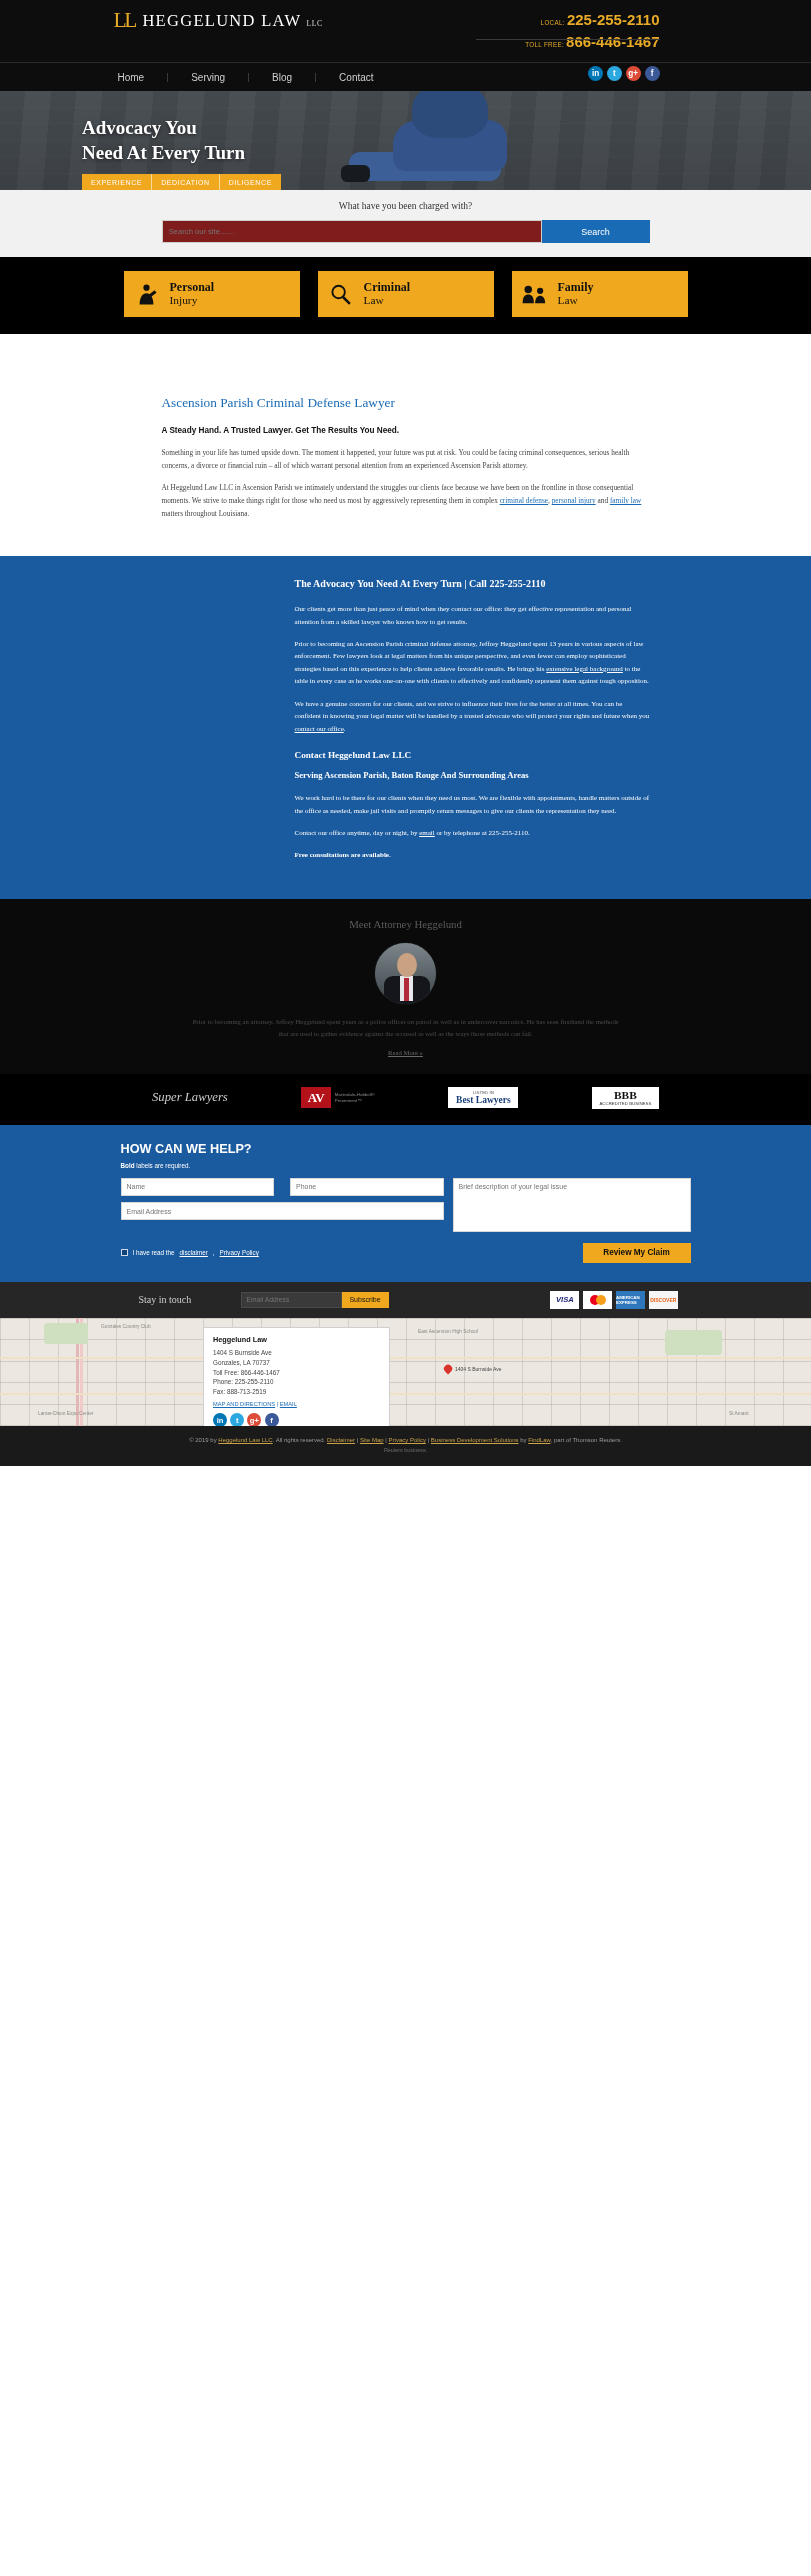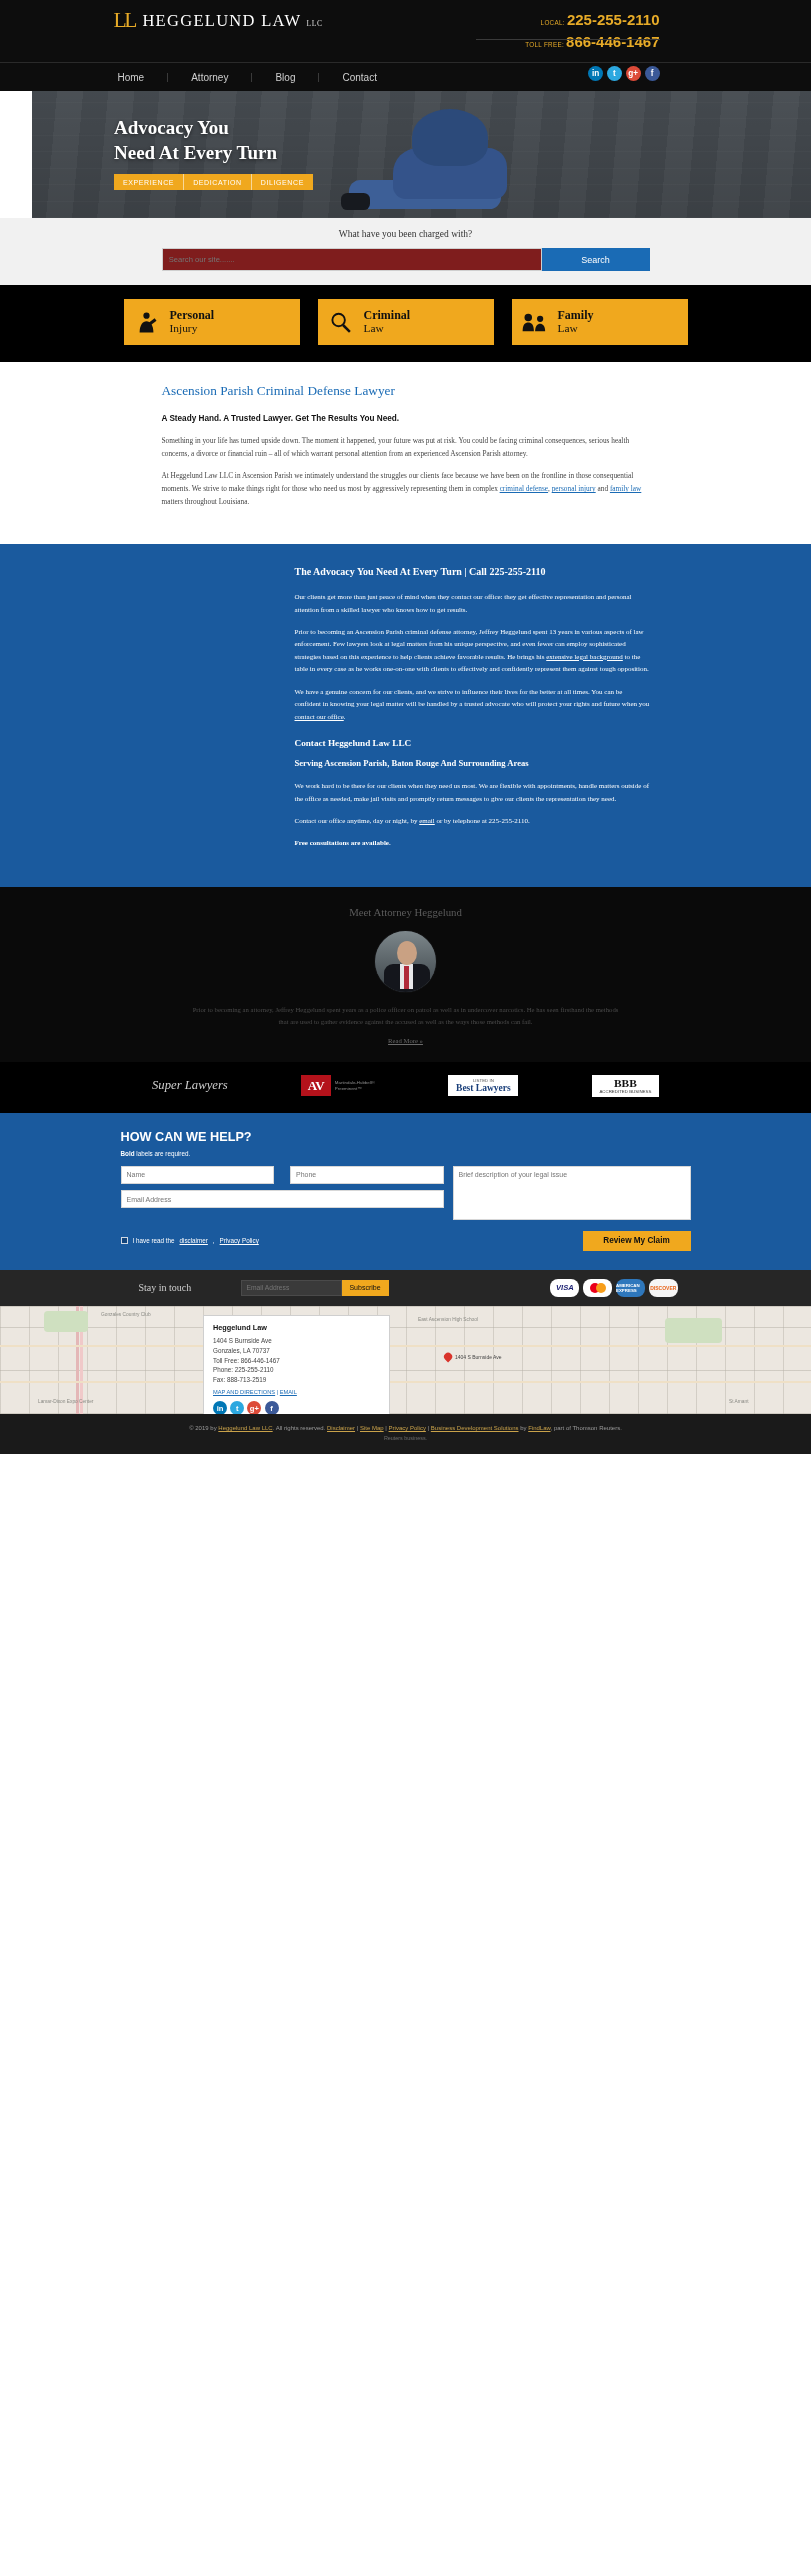--- a/index.html
+++ b/index.html
@@ -53,23 +53,22 @@
     font-family: "Liberation Sans", sans-serif; font-size: 8.2px; font-weight: bold;
     display: flex; align-items: center; justify-content: center;
   }
   .soc.li { background: #0077b5; text-align: right; }
   .soc.tw { background: #2ca8e0; }
   .soc.gp { background: #dd4b39; }
   .soc.fb { background: #3b5998; }
 
   
   .hero {
-    height: 127px; position: relative; overflow: hidden;
+    height: 99px; position: relative; overflow: hidden;
     background: linear-gradient(90deg, #3c4249 0%, #555a5e 40%, #6d726f 70%, #4a4f52 100%);
-    margin-left: 32px;
   }
   .hero-photo {
     position:absolute; inset:0;
     background:
       linear-gradient(180deg, rgba(0,0,0,.25), rgba(0,0,0,.35)),
       repeating-linear-gradient(95deg, #5a6168 0 25px, #646b72 25px 51px),
       #596066;
   }
   .hero-wallLines { position:absolute; inset:0; opacity:.35;
     background: repeating-linear-gradient(0deg, rgba(255,255,255,.06) 0 0.6px, transparent 0.6px 16.5px); }
@@ -126,21 +125,21 @@
     width: 176px; height: 46px; background: #f0a81e; display: flex; align-items: center;
     padding-left: 9px; gap: 9px;
   }
   .tile .ic { width: 28px; height: 28px; display:flex; align-items:center; justify-content:center; }
   .tile .txt {
     font-family: "Liberation Serif", serif; color: #111; font-size: 12px; line-height: 1.15; font-weight: bold;
   }
   .tile .txt .sub { font-weight: normal; font-size: 11.4px; }
 
   
-  .intro { padding: 21.5px 0 25px; }
+  .intro { padding: 21.5px 0 25px; margin-top: 40px; }
   .intro-inner { width: 488px; margin: 0 auto; }
   .intro h2 {
     color: #1a6bb5; font-size: 13.3px; font-weight: normal; margin-bottom: 15px;
     font-family: "Liberation Serif", serif;
   }
   .intro h3 { font-size: 8.2px; color: #111; margin-bottom: 11.4px; font-family: "Liberation Sans", sans-serif; }
   .intro p { font-size: 7.3px; line-height: 1.75; color: #444; margin-bottom: 10px; font-family: "Liberation Serif", serif; }
   .intro a { color: #1a6bb5; }
 
   
@@ -213,21 +212,21 @@
     font-size: 8.2px; font-family: "Liberation Sans", sans-serif; cursor: pointer; font-weight: bold;
   }
 
   
   .subband { background: #262626; padding: 9px 0; }
   .sub-inner { width: 570px; margin: 0 auto; display: flex; align-items: center; }
   .sub-title { color: #cfcfcf; font-size: 10px; font-family: "Liberation Serif", serif; width: 120px; padding-left: 18px; }
   .sub-input { width: 101px; height: 16.5px; border: 0.6px solid #4a4a4a; background: #3a3a3a; color: #9a9a9a; font-size: 6.7px; padding: 0 5px; font-family: "Liberation Sans", sans-serif; }
   .sub-btn { width: 47px; height: 16.5px; background: #f0a81e; border: none; color: #111; font-size: 7px; font-family: "Liberation Sans", sans-serif; cursor: pointer; }
   .cards { margin-left: auto; display: flex; gap: 3.8px; padding-right: 12.7px; }
-  .card { width: 29px; height: 18px; border-radius: 8px; background: #fff; display:flex; align-items:center; justify-content:center; font-size: 5.7px; font-weight: bold; font-family: "Liberation Sans", sans-serif; }
+  .card { width: 29px; height: 18px; border-radius: 0; background: #fff; display:flex; align-items:center; justify-content:center; font-size: 5.7px; font-weight: bold; font-family: "Liberation Sans", sans-serif; }
   .card.visa { color: #1a1f71; font-style: italic; font-size: 7.6px; }
   .card.mc { background:#fff; }
   .card.mc .c1 { width:10px;height:10px;border-radius:50%;background:#eb001b; }
   .card.mc .c2 { width:10px;height:10px;border-radius:50%;background:#f79e1b; margin-left:-4.4px; }
   .card.amex { background:#2e77bc; color:#fff; font-size:4.4px; }
   .card.disc { background:#f6f6f6; color:#e8641a; font-size:5px; }
 
   
   .mapband { height: 108px; position: relative; background: #e9e4dd; overflow: hidden; }
   .map-grid {
@@ -286,21 +285,21 @@
         </div>
       </div>
       <div class="hdr-rule"></div>
     </div>
   </div>
 
   <div class="navbar">
     <div class="navbar-inner">
       <div class="nav">
         <a href="#">Home</a>
-        <a href="#">Attorney</a>
+        <a href="#">Serving</a>
         <a href="#">Blog</a>
         <a href="#">Contact</a>
       </div>
       <div class="socials">
         <div class="soc li">in</div>
         <div class="soc tw">t</div>
         <div class="soc gp">g+</div>
         <div class="soc fb">f</div>
       </div>
     </div>

